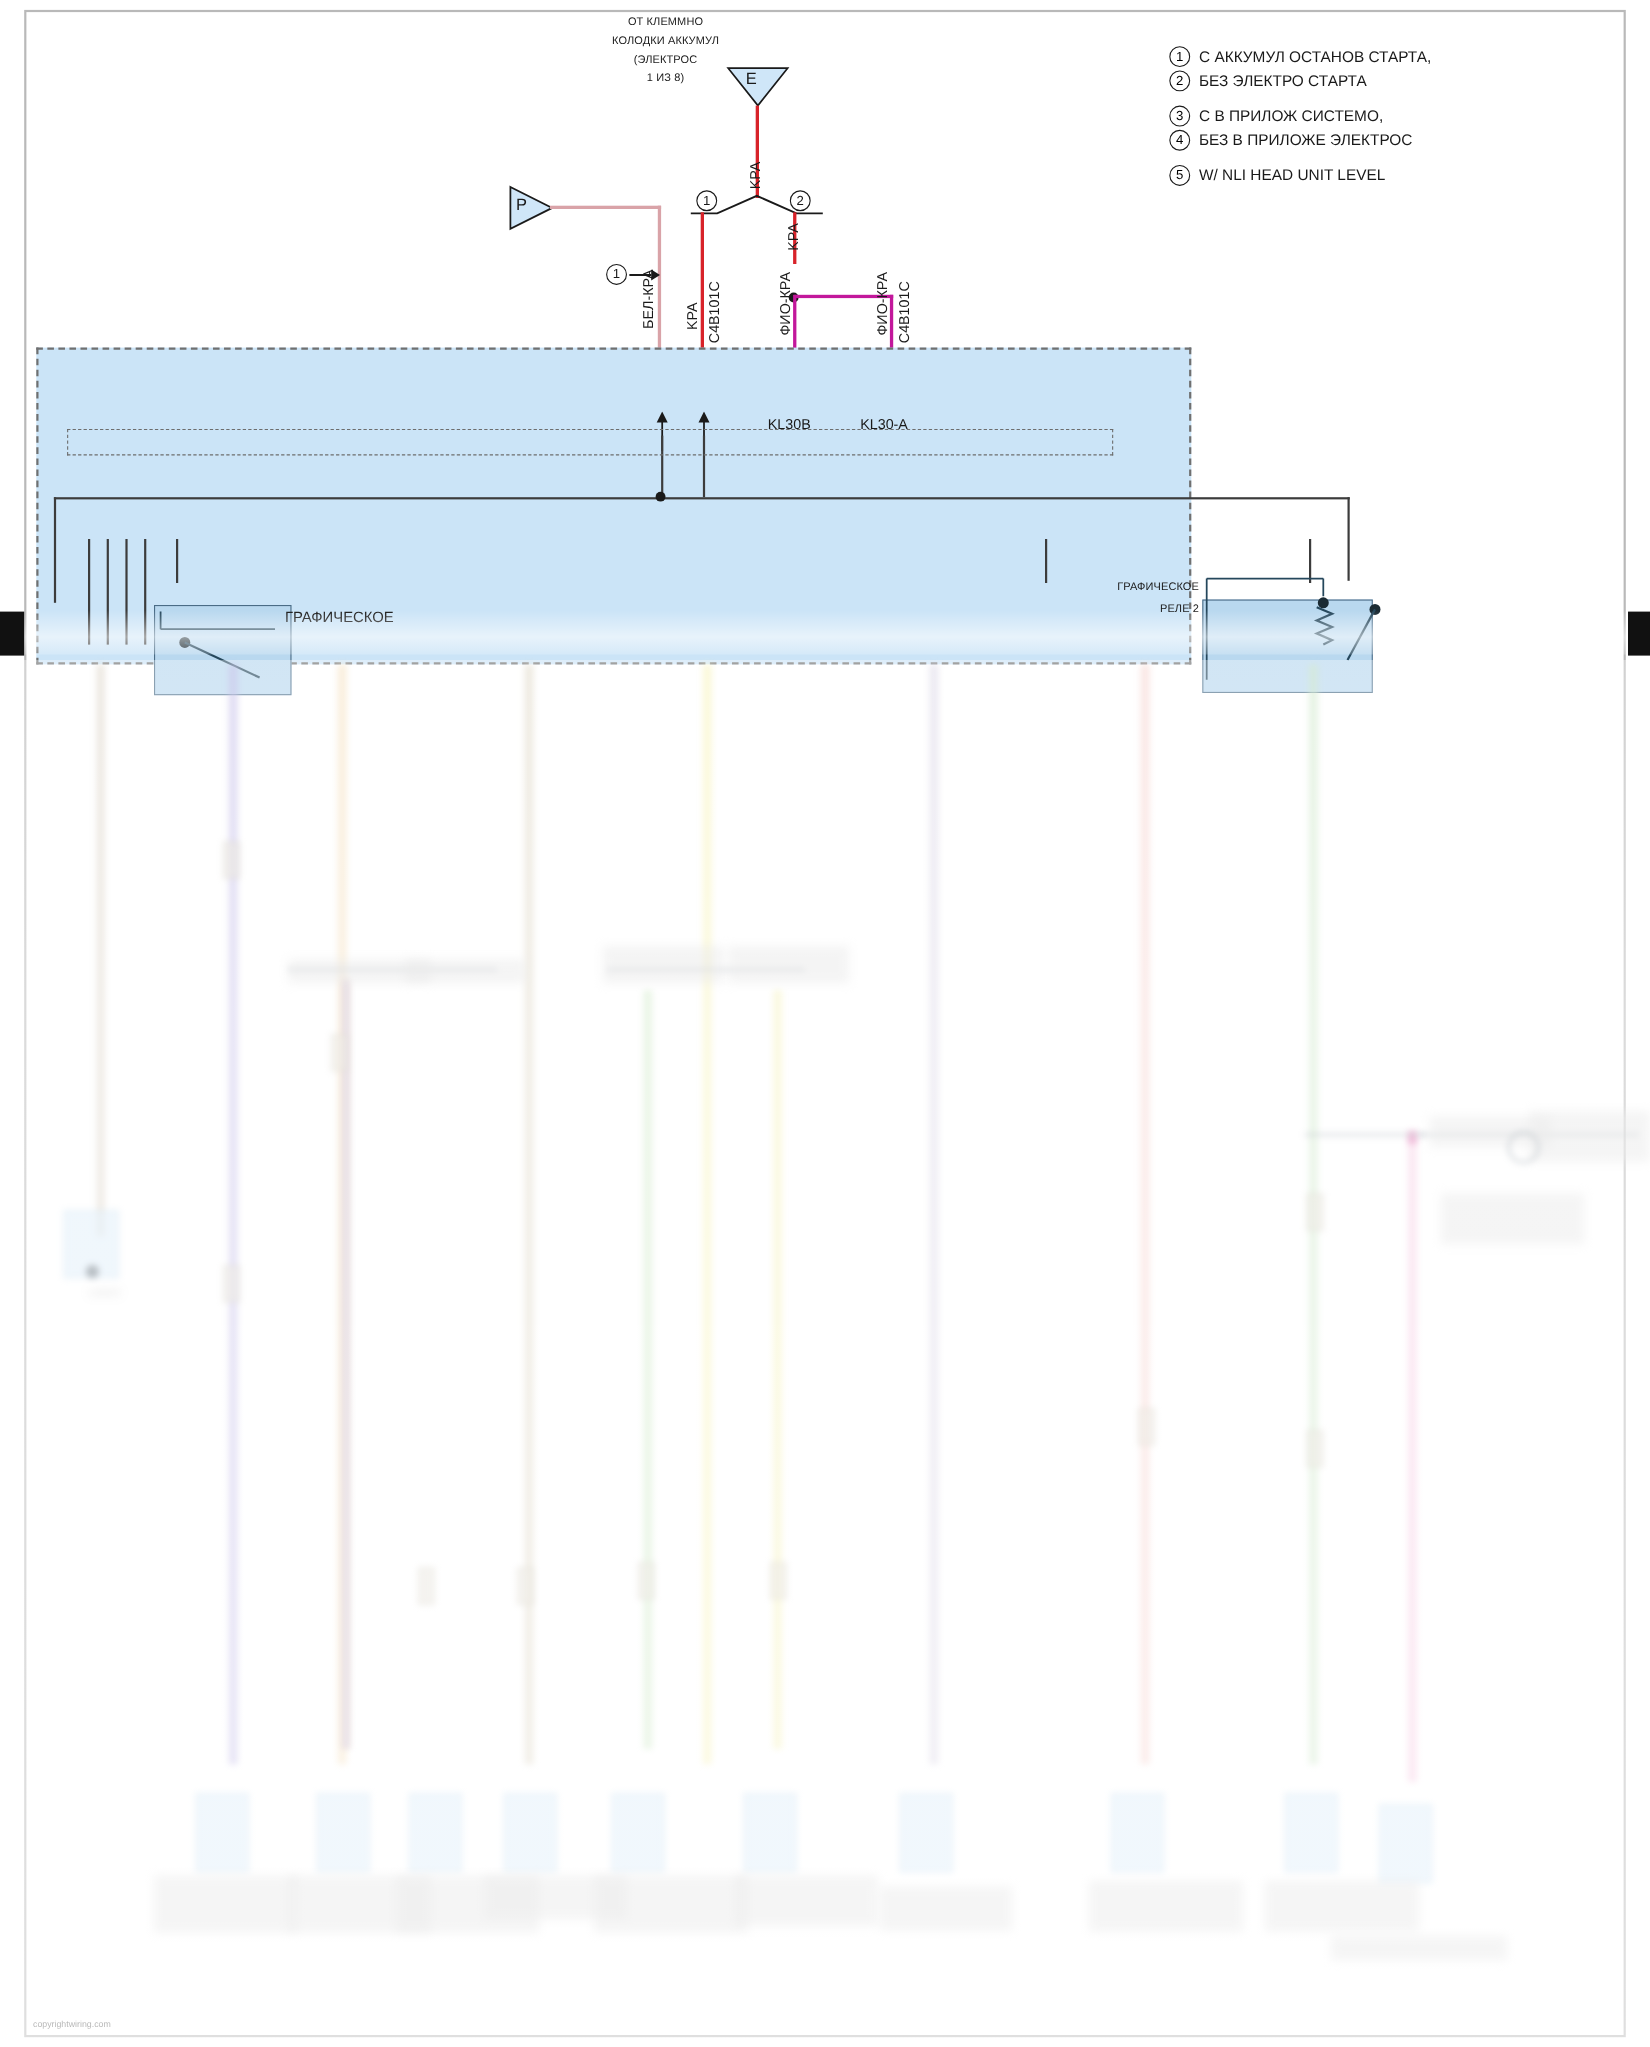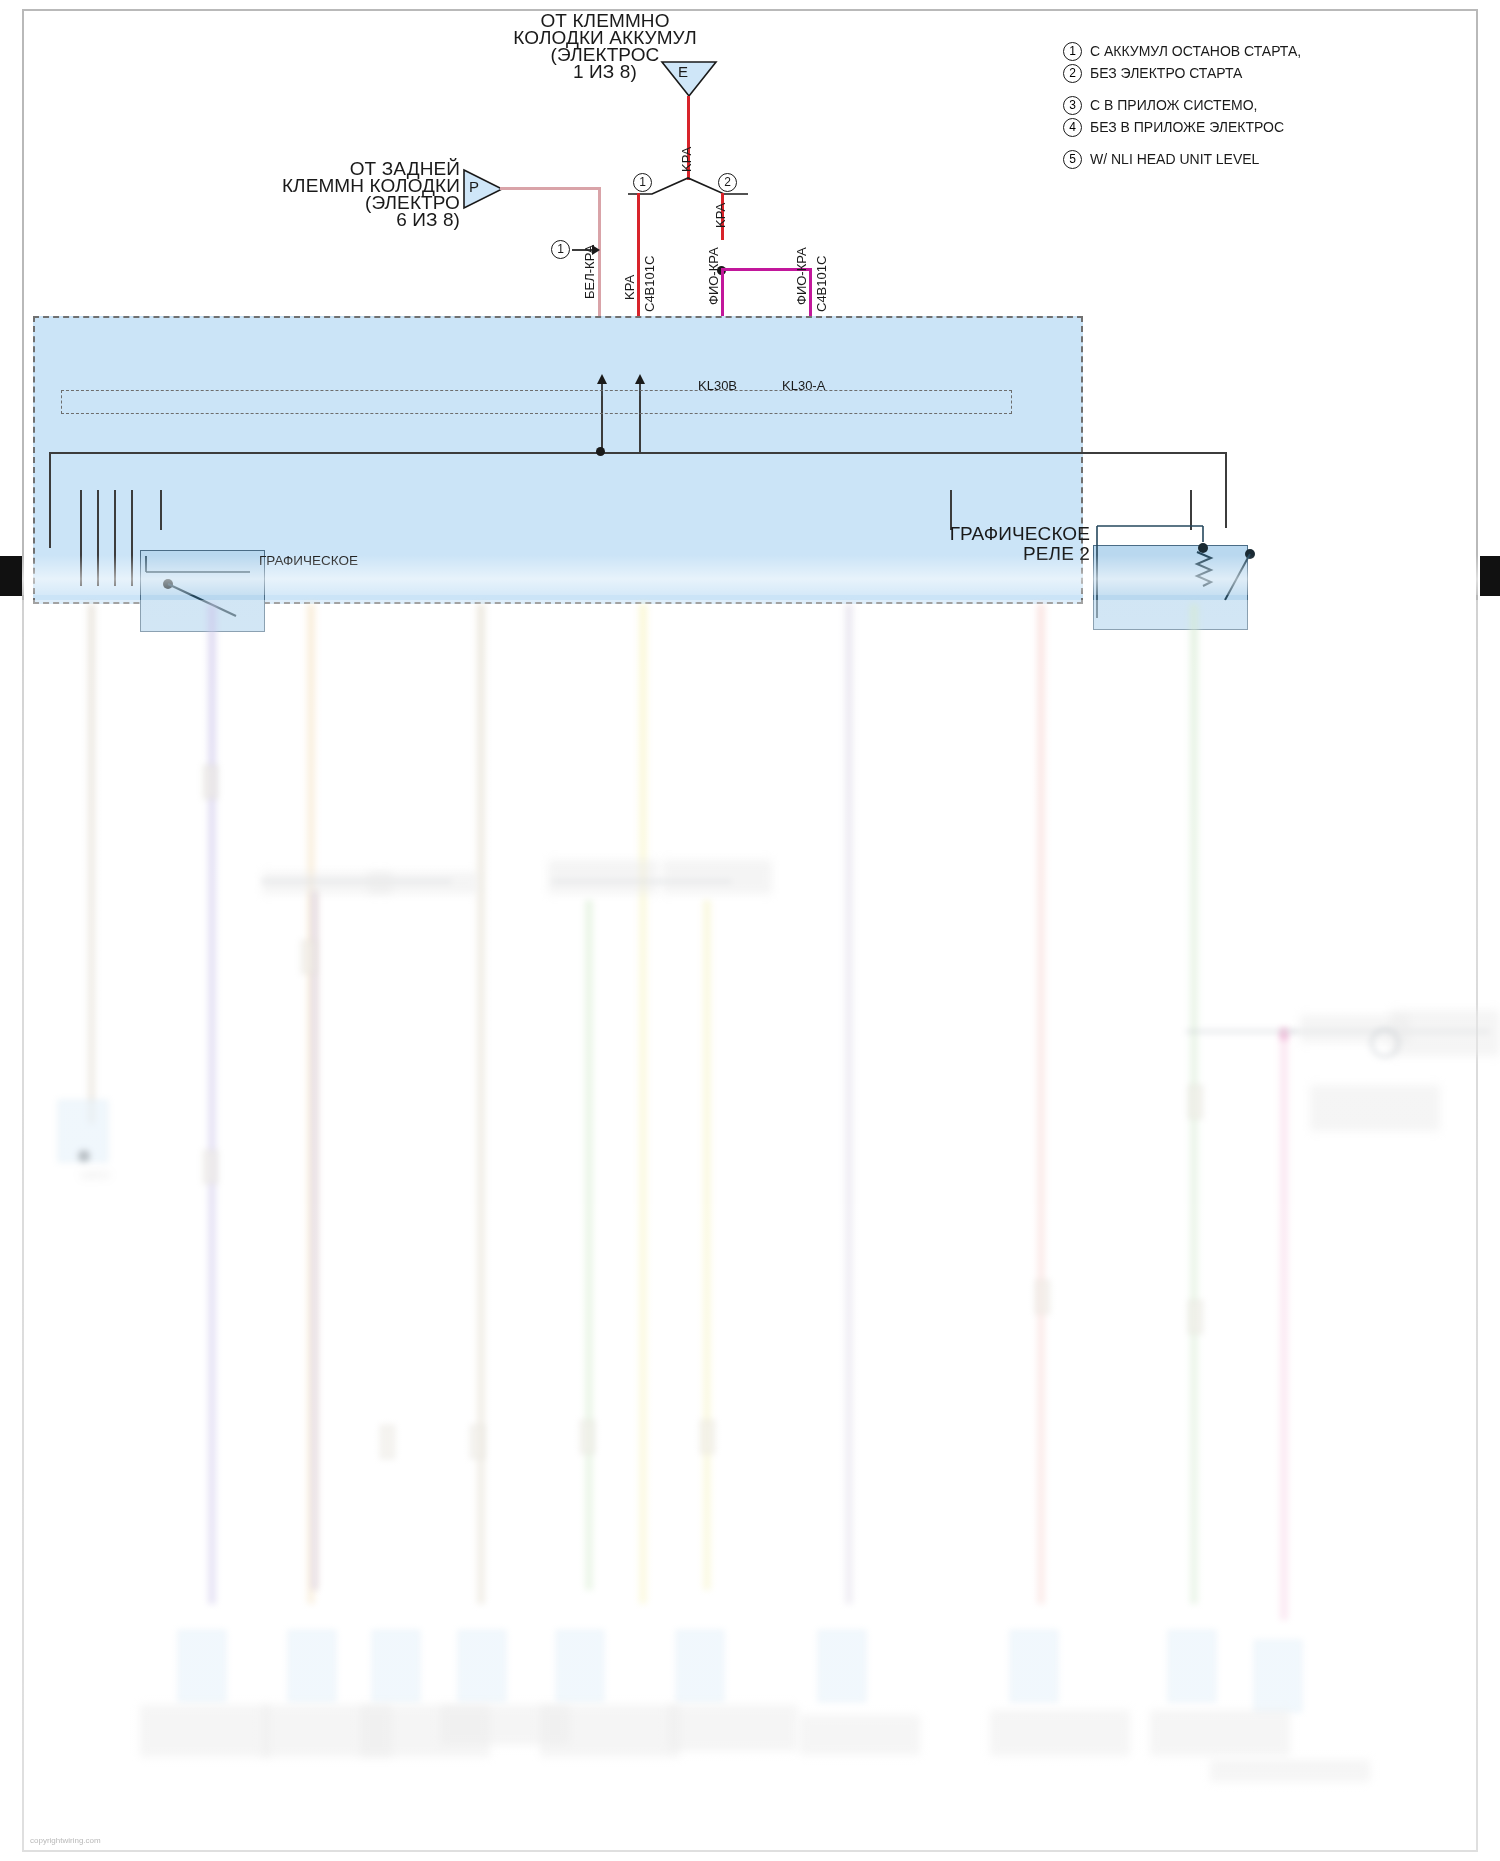--- a/index.html
+++ b/index.html
@@ -11,21 +11,21 @@
     background:#ffffff;
     overflow:hidden;
   }
   
   #frame{
     position:absolute;left:22px;top:9px;width:1456px;height:1843px;
     border:2px solid #b9b9b9;box-sizing:border-box;
   }
   .abs{position:absolute;}
   .txt{
-    position:absolute;color:#1a1a1a;font-size:19px;line-height:17px;
+    position:absolute;color:#1a1a1a;font-size:10px;line-height:17px;
     font-family:"Liberation Sans",sans-serif;white-space:pre;letter-spacing:.1px;
   }
   .txt.ctr{text-align:center;}
   .txt.rt{text-align:right;}
   .vtxt{
     position:absolute;color:#1a1a1a;font-size:13px;line-height:13px;
     font-family:"Liberation Sans",sans-serif;white-space:pre;
     transform-origin:0 0;transform:rotate(-90deg);
   }
   
@@ -151,24 +151,20 @@
 
   <div class="w wv red" style="left:721px;top:193px;height:47px;"></div>
   <div class="vtxt" style="left:714px;top:228px;">KPA</div>
 
   <div class="abs" style="left:717px;top:266px;width:9px;height:9px;border-radius:50%;background:#1a1a1a;"></div>
 
   <div class="w wh mag" style="left:722px;top:268px;width:90px;"></div>
   <div class="w wv mag" style="left:809px;top:268px;height:53px;"></div>
   <div class="w wv mag" style="left:721px;top:268px;height:53px;"></div>
 
-  <div class="txt rt" style="left:270px;top:160px;width:190px;">ОТ ЗАДНЕЙ
-КЛЕММН КОЛОДКИ
-(ЭЛЕКТРО
-6 ИЗ 8)</div>
   <svg class="abs" style="left:462px;top:166px;" width="42" height="46">
     <polygon points="2,4 40,23 2,42" fill="#cfe6f8" stroke="#1a1a1a" stroke-width="1.6"></polygon>
   </svg>
   <div class="abs" style="left:469px;top:178px;font-size:15px;color:#1a1a1a;">P</div>
 
   <div class="w wh pink" style="left:500px;top:187px;width:101px;"></div>
   <div class="w wv pink" style="left:598px;top:187px;height:134px;"></div>
   <div class="vtxt" style="left:583px;top:299px;">БЕЛ-КРА</div>
 
   <div class="cnum" style="left:551px;top:240px;">1</div>

